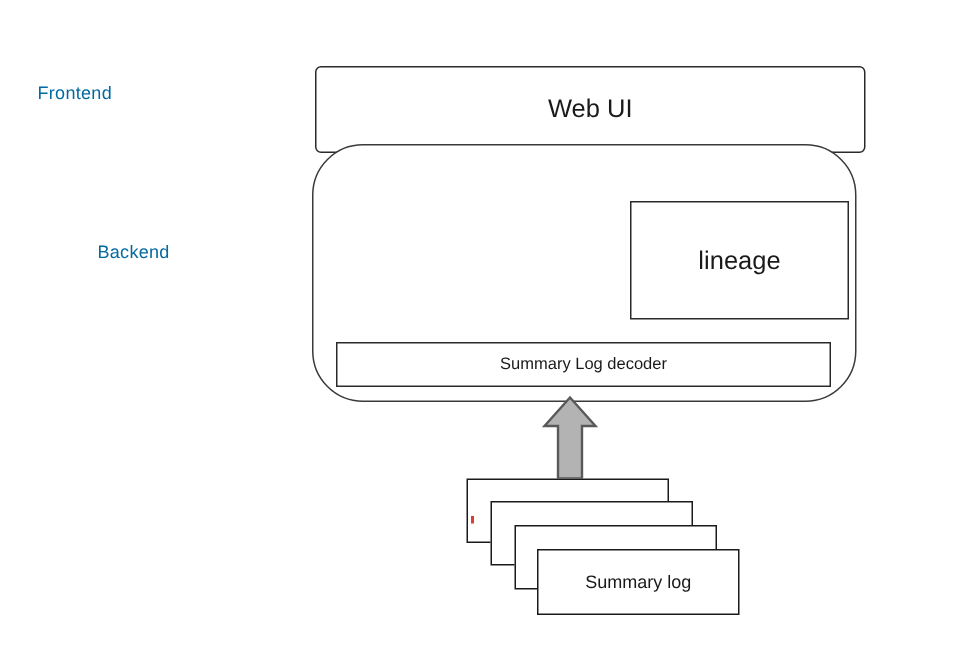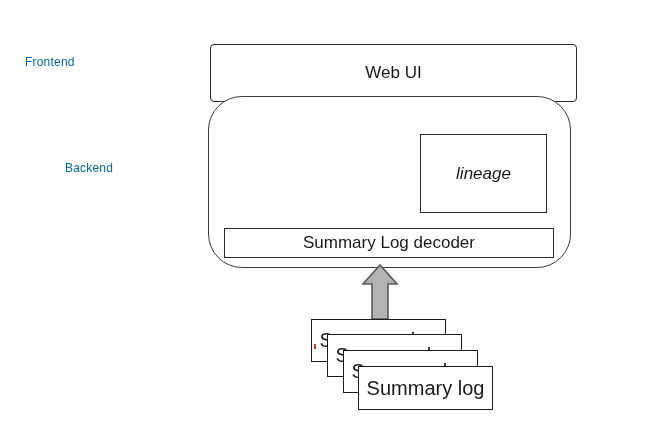--- a/index.html
+++ b/index.html
@@ -50,37 +50,37 @@
   }
   .inner-box {
     position: absolute;
     border: 1.4px solid #2a2a2a;
     background: #ffffff;
     display: flex; align-items: center; justify-content: center;
     font-size: 17px;
     box-sizing: border-box;
   }
   .monitor-box { left: 224px; top: 134px; width: 141px; height: 79px; }
-  .lineage-box { left: 420px; top: 134px; width: 127px; height: 79px; font-style: italic; }
-  .decoder-bar { left: 224px; top: 228px; width: 330px; height: 30px; font-size: 17px; }
+  .lineage-box { left: 420px; top: 134px; width: 146px; height: 79px; }
+  .decoder-bar { left: 224px; top: 228px; width: 330px; height: 30px; font-size: 11px; }
 
   .up-arrow {
     position: absolute;
     left: 360px; top: 263px;
     width: 40px; height: 58px;
   }
 
   .log-stack { position: absolute; left: 0; top: 0; }
   .log-box {
     position: absolute;
     width: 135px; height: 43px;
     border: 1.5px solid #1a1a1a;
     background: #ffffff;
     display: flex; align-items: center; justify-content: center;
-    font-size: 20px;
+    font-size: 12px;
     color: #1a1a1a;
     box-sizing: border-box;
     white-space: nowrap;
     overflow: hidden;
   }
   .log-box:nth-child(1) { left: 311px; top: 319px; z-index: 1; }
   .log-box:nth-child(2) { left: 327px; top: 334px; z-index: 2; }
   .log-box:nth-child(3) { left: 343px; top: 350px; z-index: 3; }
   .log-box:nth-child(4) { left: 358px; top: 366px; z-index: 4; height: 44px; }
 

